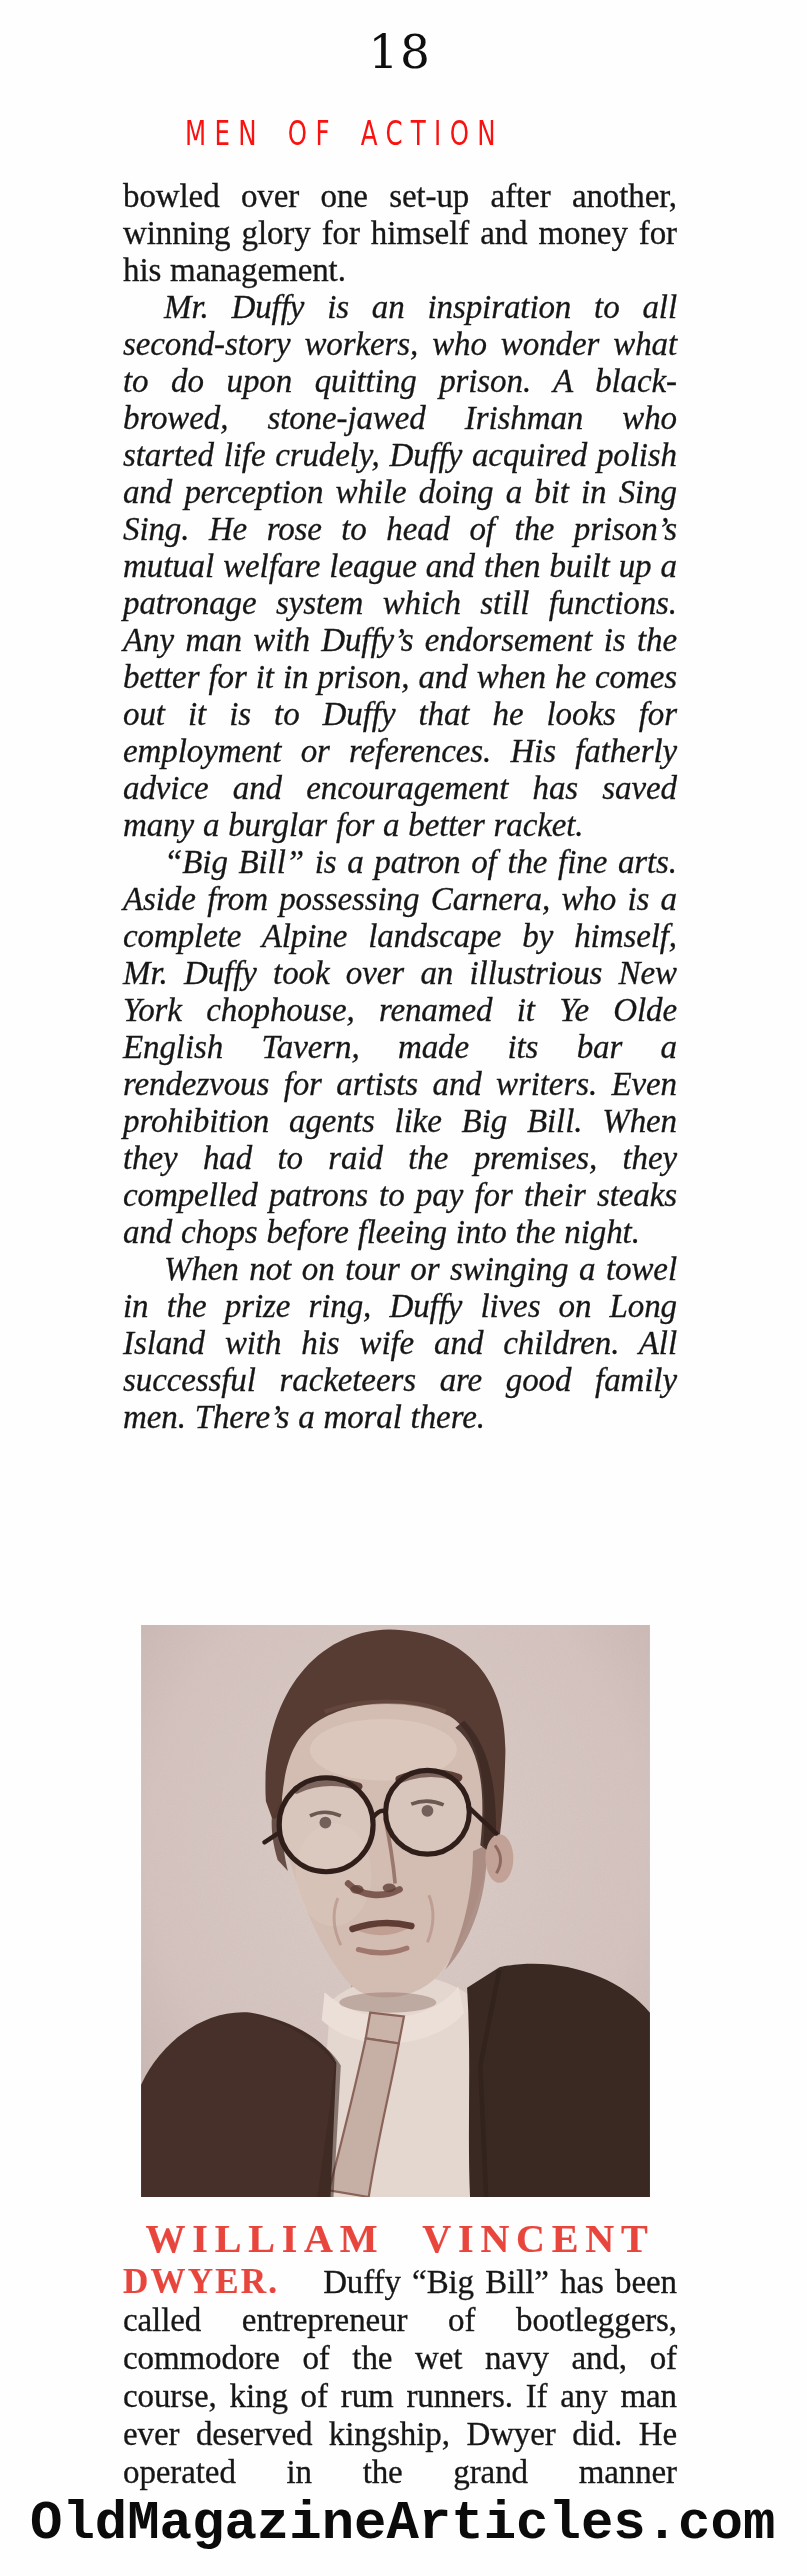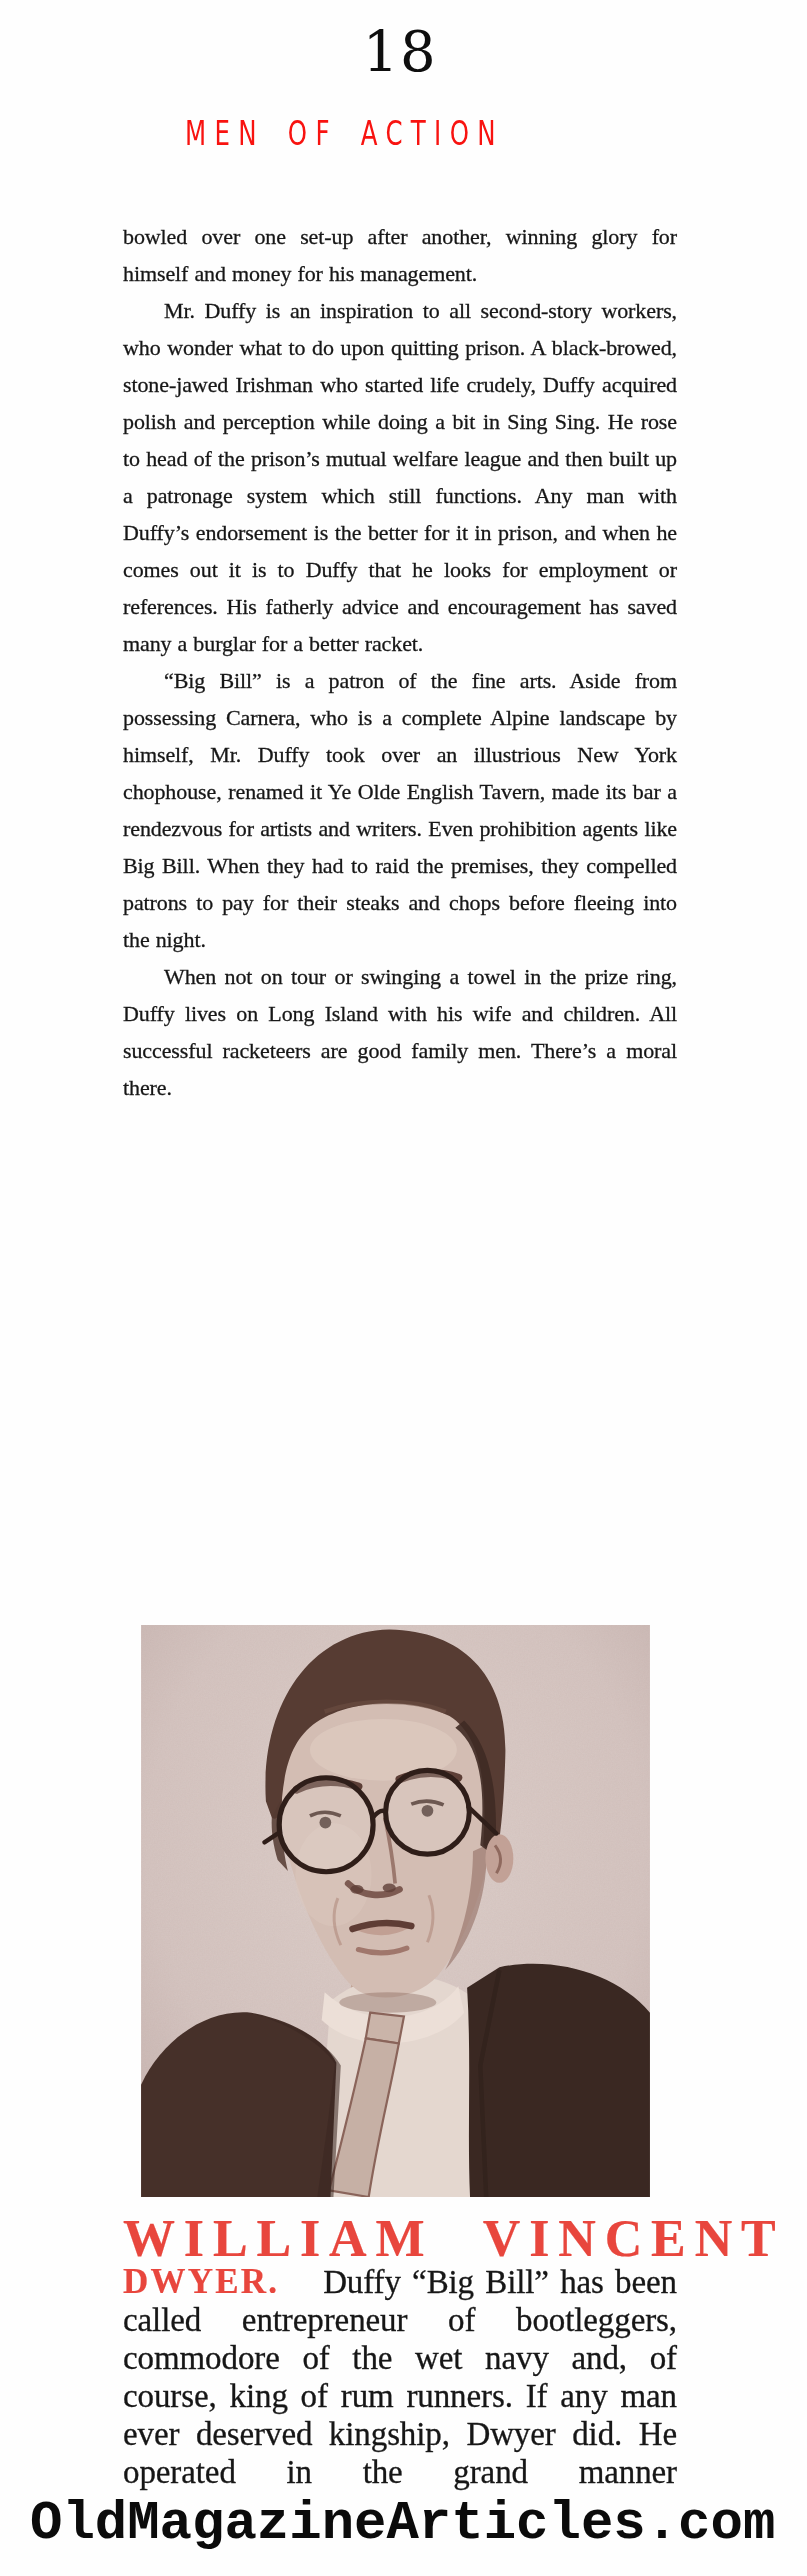--- a/index.html
+++ b/index.html
@@ -13,21 +13,21 @@
   .page {
     position: absolute; left: 0; top: 0;
     width: 808px; height: 2576px;
     background: #fefefe;
   }
   
   .page-number {
     position: absolute; top: 22px; left: 123px; width: 554px;
     text-align: center;
     font-family: "DejaVu Serif", serif;
-    font-size: 56px; line-height: 60px;
+    font-size: 47px; line-height: 60px;
     color: #0e0e0e;
     letter-spacing: 1.5px;
   }
   .section-title-wrap {
     position: absolute; top: 116px; left: 123px; width: 554px;
   }
   .section-title {
     display: inline-block;
     font-family: "DejaVu Sans", sans-serif;
     font-size: 34px; line-height: 35px;
@@ -35,44 +35,43 @@
     color: #f81310;
     letter-spacing: 0.34em;
     word-spacing: 0.28em;
     transform: scaleX(0.72);
     transform-origin: 50% 50%;
     white-space: nowrap;
   }
   
   .article {
     position: absolute; left: 123px; top: 178px; width: 554px;
-    font-size: 22px; line-height: 37px;
+    font-size: 33px; line-height: 37px;
     color: #161616;
     text-align: justify;
     word-spacing: 0.7px;
     letter-spacing: -0.1px;
-    margin-top: 40px;
     -webkit-text-stroke: 0.3px #1c1c1c;
   }
   .article p { margin: 0; padding: 0; }
-  .article p + p { text-indent: 41px; }
+  .article p + p { text-indent: 41px; font-style: italic; }
   
   .photo {
     position: absolute; left: 141px; top: 1625px;
     width: 509px; height: 572px;
     overflow: hidden;
   }
   .photo svg { display: block; }
   
   .caption {
     position: absolute; left: 123px; top: 2217px; width: 554px;
     color: #161616;
   }
   .caption-heading {
-    font-size: 52px; line-height: 43px;
+    font-size: 40px; line-height: 43px;
     font-weight: 700;
     color: #e8463d;
     text-align: center;
     letter-spacing: 0.17em;
     word-spacing: 0.55em;
     white-space: nowrap;
     -webkit-text-stroke: 0.2px #e8463d;
   }
   .caption-par {
     margin: 2.9px 0 0 0;

